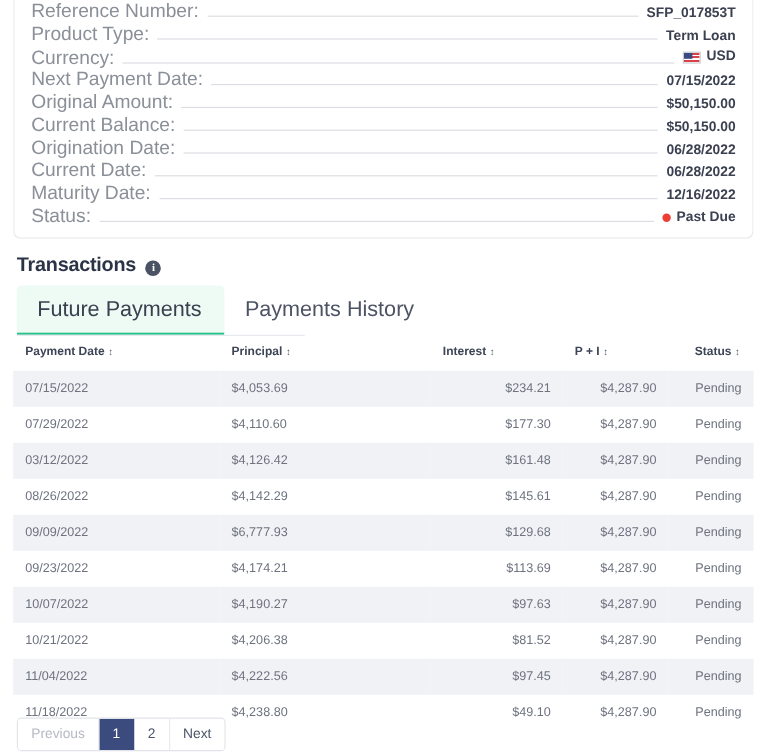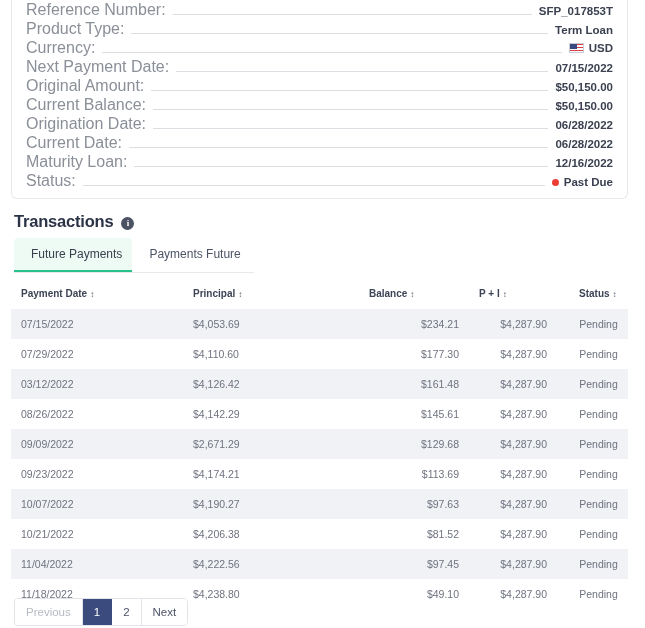--- a/index.html
+++ b/index.html
@@ -113,23 +113,23 @@
   
   .tabs {
     position: absolute;
     left: 14px; top: 238px;
     width: 240px;
     display: flex;
     align-items: flex-end;
     border-bottom: 1px solid #e7e9ed;
   }
   .tab {
-    font-size: 12px;
+    font-size: 18px;
     color: #4c5364;
-    padding: 9px 10px 9px 17px;
+    padding: 9px 19px 9px 17px;
     border-bottom: 2px solid transparent;
     background: transparent;
     white-space: nowrap;
   }
   .tab.active {
     background: #eefaf4;
     border-radius: 4px 4px 0 0;
     border-bottom: 2px solid #27c18a;
     color: #39404f;
   }
@@ -160,21 +160,21 @@
     font-size: 10.5px;
     color: #6e737f;
     padding: 9px 10px;
     white-space: nowrap;
   }
   .tx-table tbody tr:nth-child(odd) td { background: #f1f2f6; }
   .col-date   { width: 172px; text-align: left; }
   .col-prin   { width: 176px; text-align: left; }
   .col-int    { width: 110px; text-align: right; }
   .col-pi     { width: 88px;  text-align: right; margin-top: 24px; }
-  .col-status { width: 71px;  text-align: center; padding-left: 22px !important; }
+  .col-status { width: 71px;  text-align: right; padding-left: 22px !important; }
   .tx-table td.col-status { padding-left: 22px; }
 
   
   .tx-footer {
     position: absolute;
     left: 14px; right: 17px; top: 598px;
     display: flex;
     align-items: center;
     justify-content: space-between;
   }
@@ -266,21 +266,21 @@
         </span>
       </div>
       <div class="detail-row">
         <span class="detail-label">Current Date:</span>
         <span class="leader"></span>
         <span class="detail-value">
           <span>06/28/2022</span>
         </span>
       </div>
       <div class="detail-row">
-        <span class="detail-label">Maturity Loan:</span>
+        <span class="detail-label">Maturity Date:</span>
         <span class="leader"></span>
         <span class="detail-value">
           <span>12/16/2022</span>
         </span>
       </div>
       <div class="detail-row">
         <span class="detail-label">Status:</span>
         <span class="leader"></span>
         <span class="detail-value">
           <span class="status-dot" style="background: rgb(236, 62, 52);"></span>
@@ -289,29 +289,29 @@
       </div>
     </div>
 
   <div class="tx-heading">
     <span class="title">Transactions</span>
     <span class="info-icon">i</span>
   </div>
 
   <div class="tabs" id="tabs">
       <div class="tab active">Future Payments</div>
-      <div class="tab">Payments Future</div>
+      <div class="tab">Payments History</div>
     </div>
 
   <table class="tx-table">
     <thead>
       <tr id="thead-row">
           <th class="col-date"><span>Payment Date</span><span class="sort">↕</span></th>
           <th class="col-prin"><span>Principal</span><span class="sort">↕</span></th>
-          <th class="col-int"><span>Balance</span><span class="sort">↕</span></th>
+          <th class="col-int"><span>Interest</span><span class="sort">↕</span></th>
           <th class="col-pi"><span>P + I</span><span class="sort">↕</span></th>
           <th class="col-status"><span>Status</span><span class="sort">↕</span></th>
         </tr>
     </thead>
     <tbody id="tbody">
         <tr>
           <td class="col-date">07/15/2022</td>
           <td class="col-prin">$4,053.69</td>
           <td class="col-int">$234.21</td>
           <td class="col-pi">$4,287.90</td>
@@ -333,21 +333,21 @@
         </tr>
         <tr>
           <td class="col-date">08/26/2022</td>
           <td class="col-prin">$4,142.29</td>
           <td class="col-int">$145.61</td>
           <td class="col-pi">$4,287.90</td>
           <td class="col-status">Pending</td>
         </tr>
         <tr>
           <td class="col-date">09/09/2022</td>
-          <td class="col-prin">$2,671.29</td>
+          <td class="col-prin">$6,777.93</td>
           <td class="col-int">$129.68</td>
           <td class="col-pi">$4,287.90</td>
           <td class="col-status">Pending</td>
         </tr>
         <tr>
           <td class="col-date">09/23/2022</td>
           <td class="col-prin">$4,174.21</td>
           <td class="col-int">$113.69</td>
           <td class="col-pi">$4,287.90</td>
           <td class="col-status">Pending</td>

